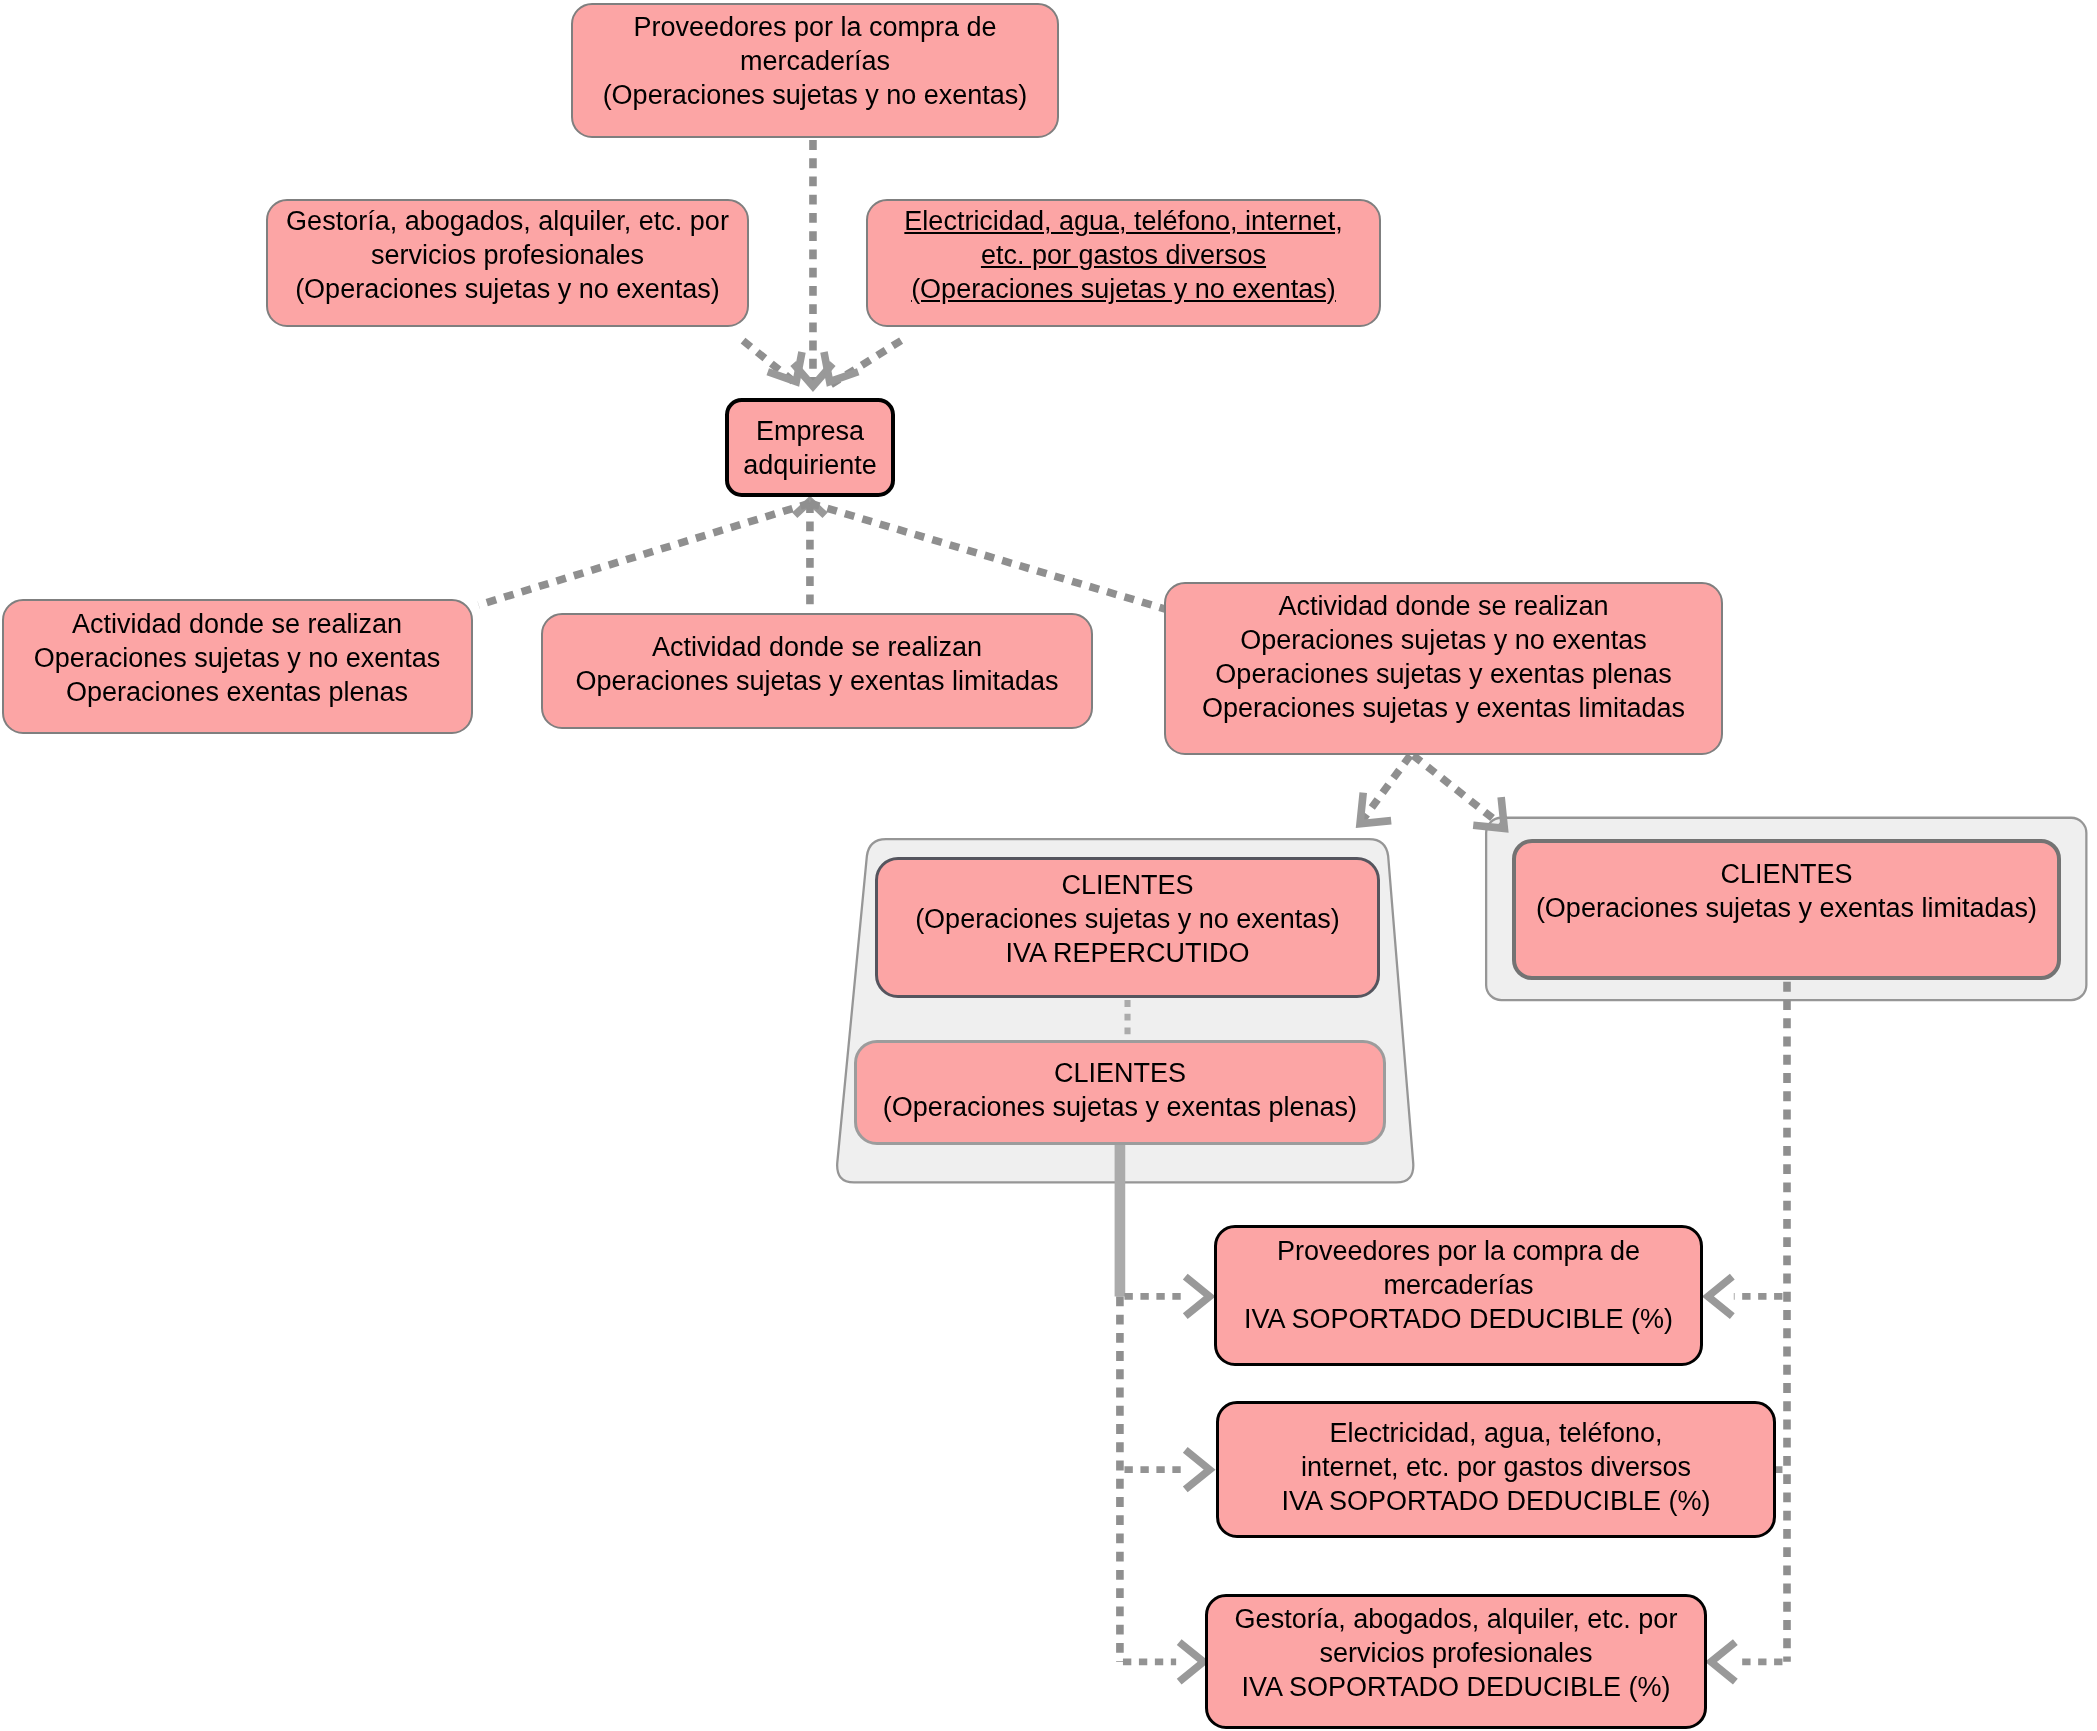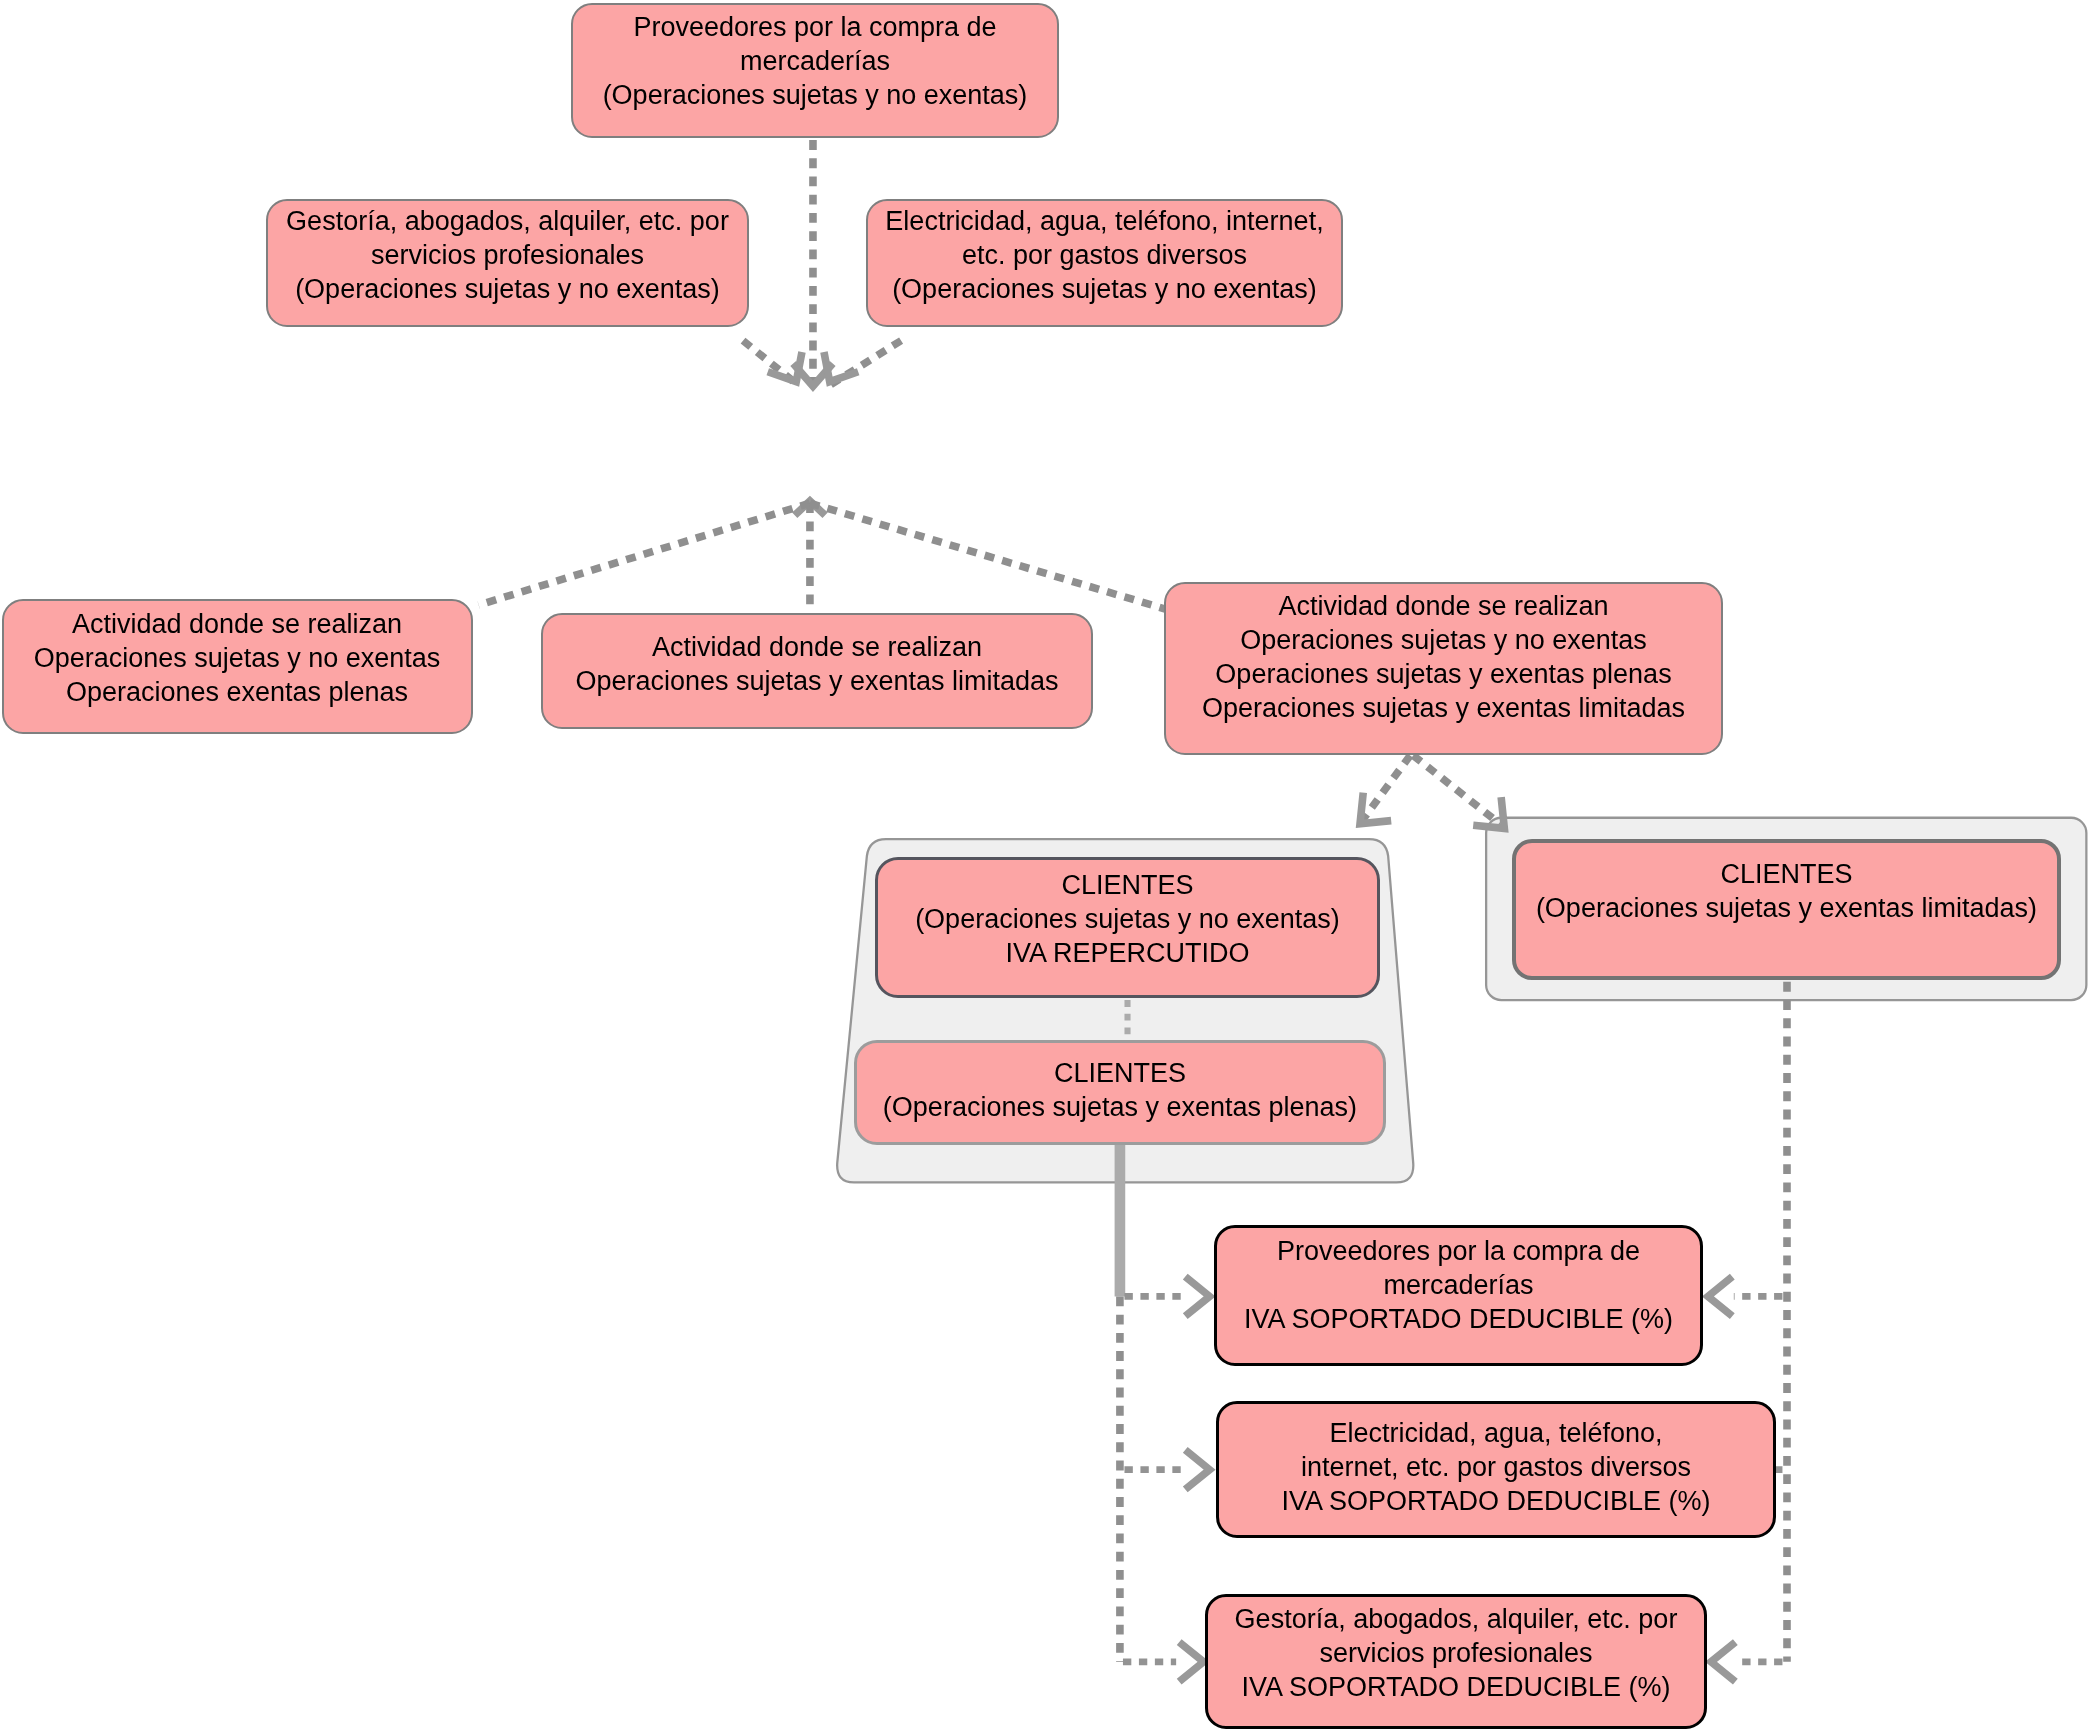--- a/index.html
+++ b/index.html
@@ -111,24 +111,26 @@
   </svg>
 
   <div class="node b-gray" style="left:571px;top:3px;width:488px;height:135px;padding-bottom:20px;">Proveedores por la compra de
 mercaderías
 (Operaciones sujetas y no exentas)</div>
 
   <div class="node b-gray" style="left:266px;top:199px;width:483px;height:128px;padding-bottom:16.7px;">Gestoría, abogados, alquiler, etc. por
 servicios profesionales
 (Operaciones sujetas y no exentas)</div>
 
-  <div class="node b-gray" style="left:866px;top:199px;width:477px;height:128px;padding-bottom:16.7px;">Electricidad, agua, teléfono, internet,
+  <div class="node b-gray" style="left:866px;top:199px;width:515px;height:128px;padding-bottom:16.7px;text-decoration:underline;">Electricidad, agua, teléfono, internet,
 etc. por gastos diversos
 (Operaciones sujetas y no exentas)</div>
 
+  <div class="node b-black-thick" style="left:725px;top:398px;width:170px;height:99px;">Empresa
+adquiriente</div>
 
   <div class="node b-gray" style="left:1.5px;top:599px;width:471px;height:135px;padding-bottom:18px;">Actividad donde se realizan
 Operaciones sujetas y no exentas
 Operaciones exentas plenas</div>
 
   <div class="node b-gray" style="left:541px;top:613px;width:552px;height:116px;padding-bottom:15px;">Actividad donde se realizan
 Operaciones sujetas y exentas limitadas</div>
 
   <div class="node b-gray" style="left:1164px;top:582px;width:559px;height:173px;padding-bottom:23px;">Actividad donde se realizan
 Operaciones sujetas y no exentas

